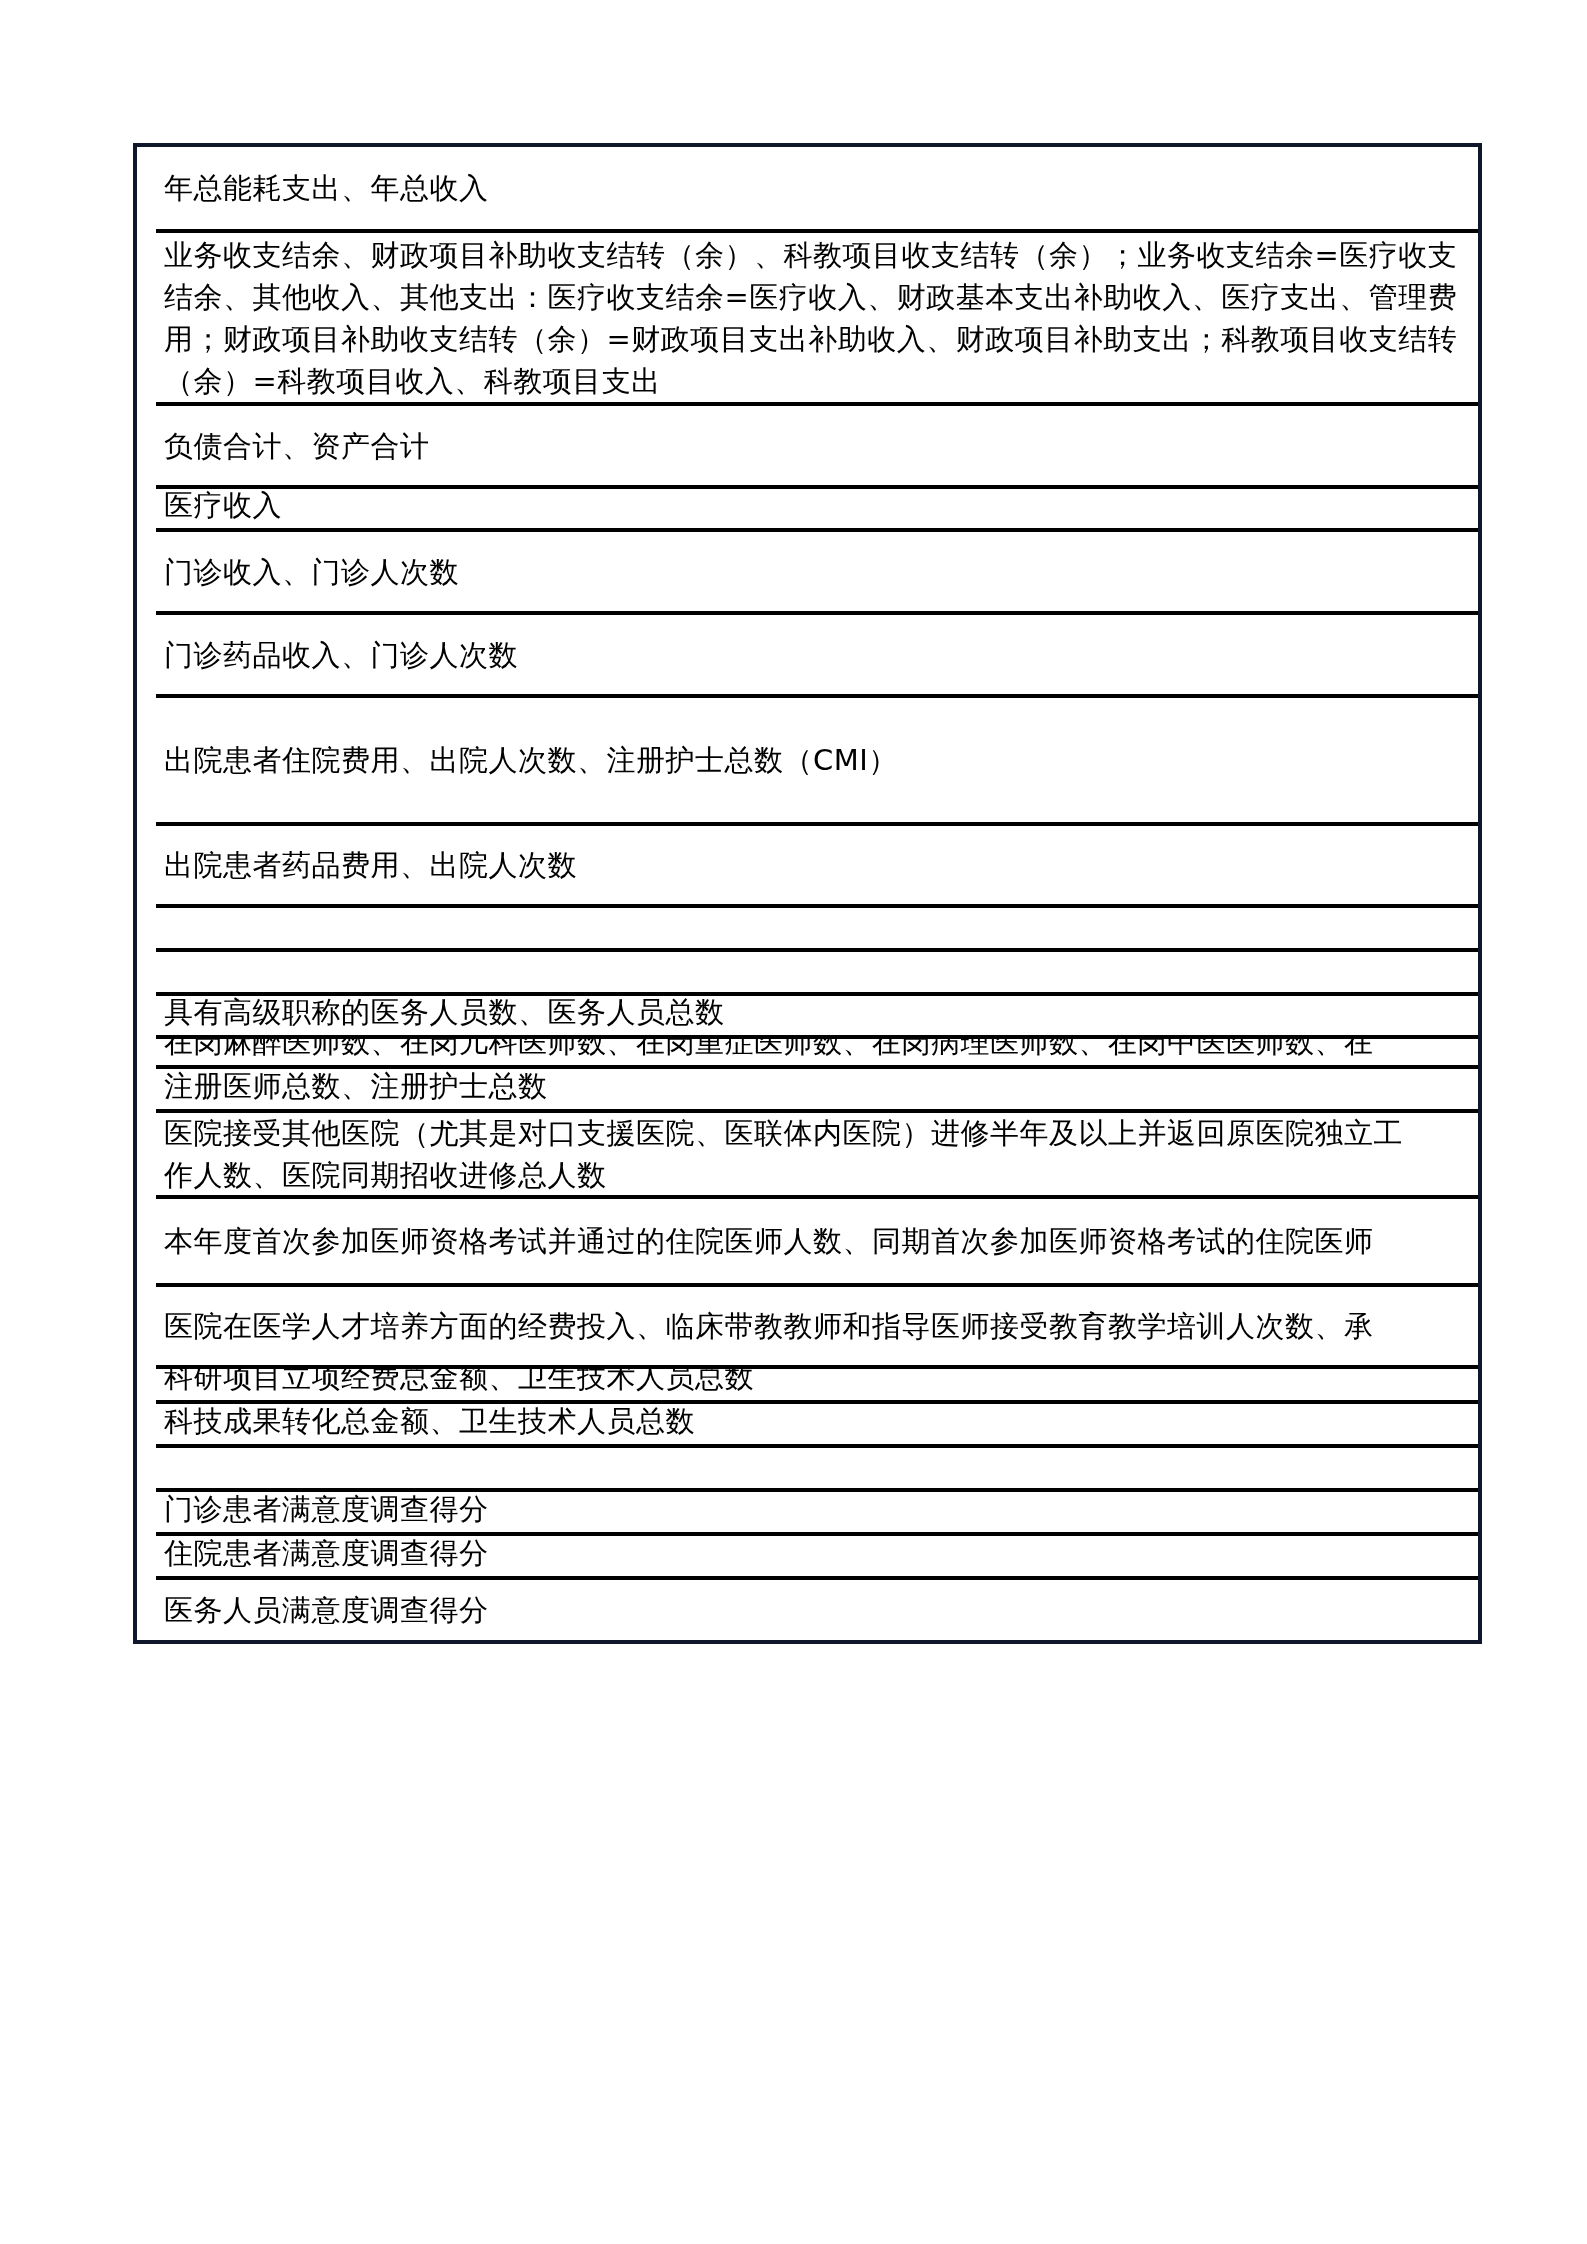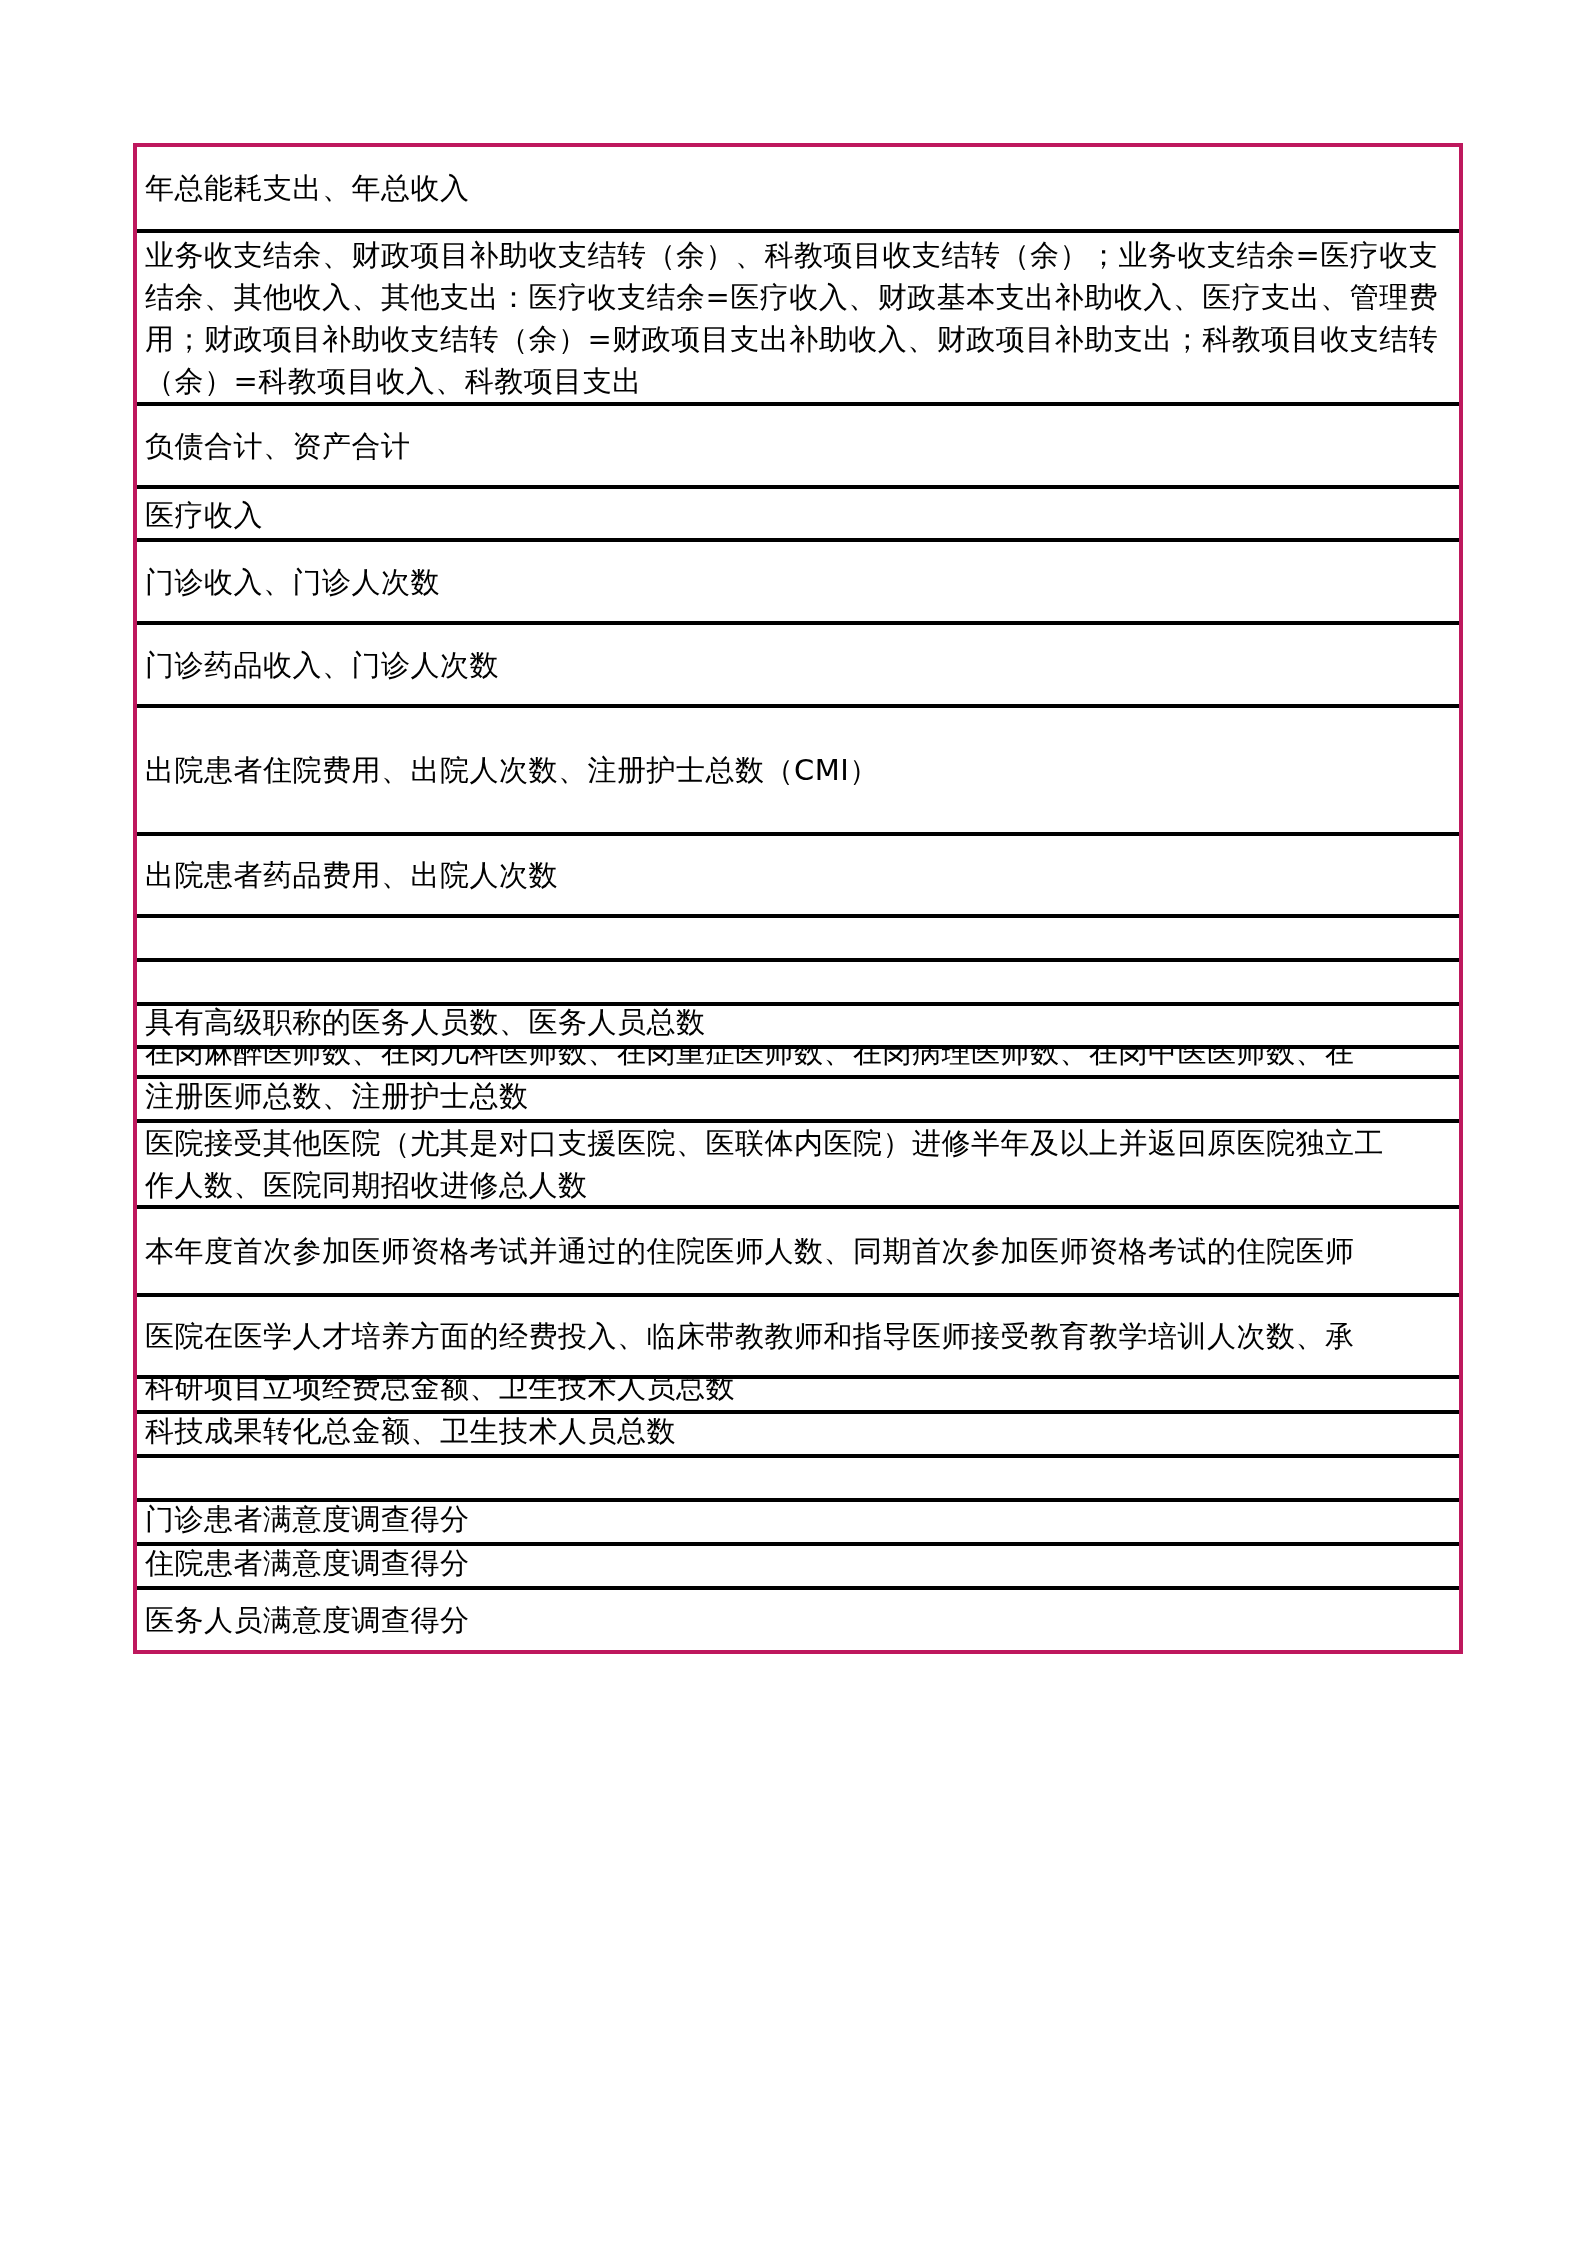--- a/index.html
+++ b/index.html
@@ -13,22 +13,23 @@
     position: relative;
     overflow: hidden;
     font-family: "DejaVu Sans", "Liberation Sans", sans-serif;
     color: #000000;
   }
   .sheet {
     position: absolute;
     left: 133px;
     top: 143px;
     width: 1322px;
-    border: 4px solid #be185d;
+    border: 4px solid #0f172a;
     box-sizing: content-box;
+    padding-left: 19px;
   }
   .row {
     position: relative;
     box-sizing: border-box;
     border-top: 4px solid #000000;
     overflow: hidden;
     display: flex;
     flex-direction: column;
     padding: 0 8px;
   }
@@ -56,21 +57,21 @@
 <div class="sheet">
   <div class="row v-center" style="height:82px">
     <div class="cell-text">年总能耗支出、年总收入</div>
   </div>
   <div class="row multi v-center" style="height:173px">
     <div class="cell-text">业务收支结余、财政项目补助收支结转（余）、科教项目收支结转（余）；业务收支结余=医疗收支结余、其他收入、其他支出：医疗收支结余=医疗收入、财政基本支出补助收入、医疗支出、管理费用；财政项目补助收支结转（余）=财政项目支出补助收入、财政项目补助支出；科教项目收支结转（余）=科教项目收入、科教项目支出</div>
   </div>
   <div class="row v-center" style="height:83px">
     <div class="cell-text">负债合计、资产合计</div>
   </div>
-  <div class="row v-bottom" style="height:53px">
+  <div class="row v-bottom" style="height:43px">
     <div class="cell-text">医疗收入</div>
   </div>
   <div class="row v-center" style="height:83px">
     <div class="cell-text">门诊收入、门诊人次数</div>
   </div>
   <div class="row v-center" style="height:83px">
     <div class="cell-text">门诊药品收入、门诊人次数</div>
   </div>
   <div class="row v-center" style="height:128px">
     <div class="cell-text">出院患者住院费用、出院人次数、注册护士总数（CMI）</div>

